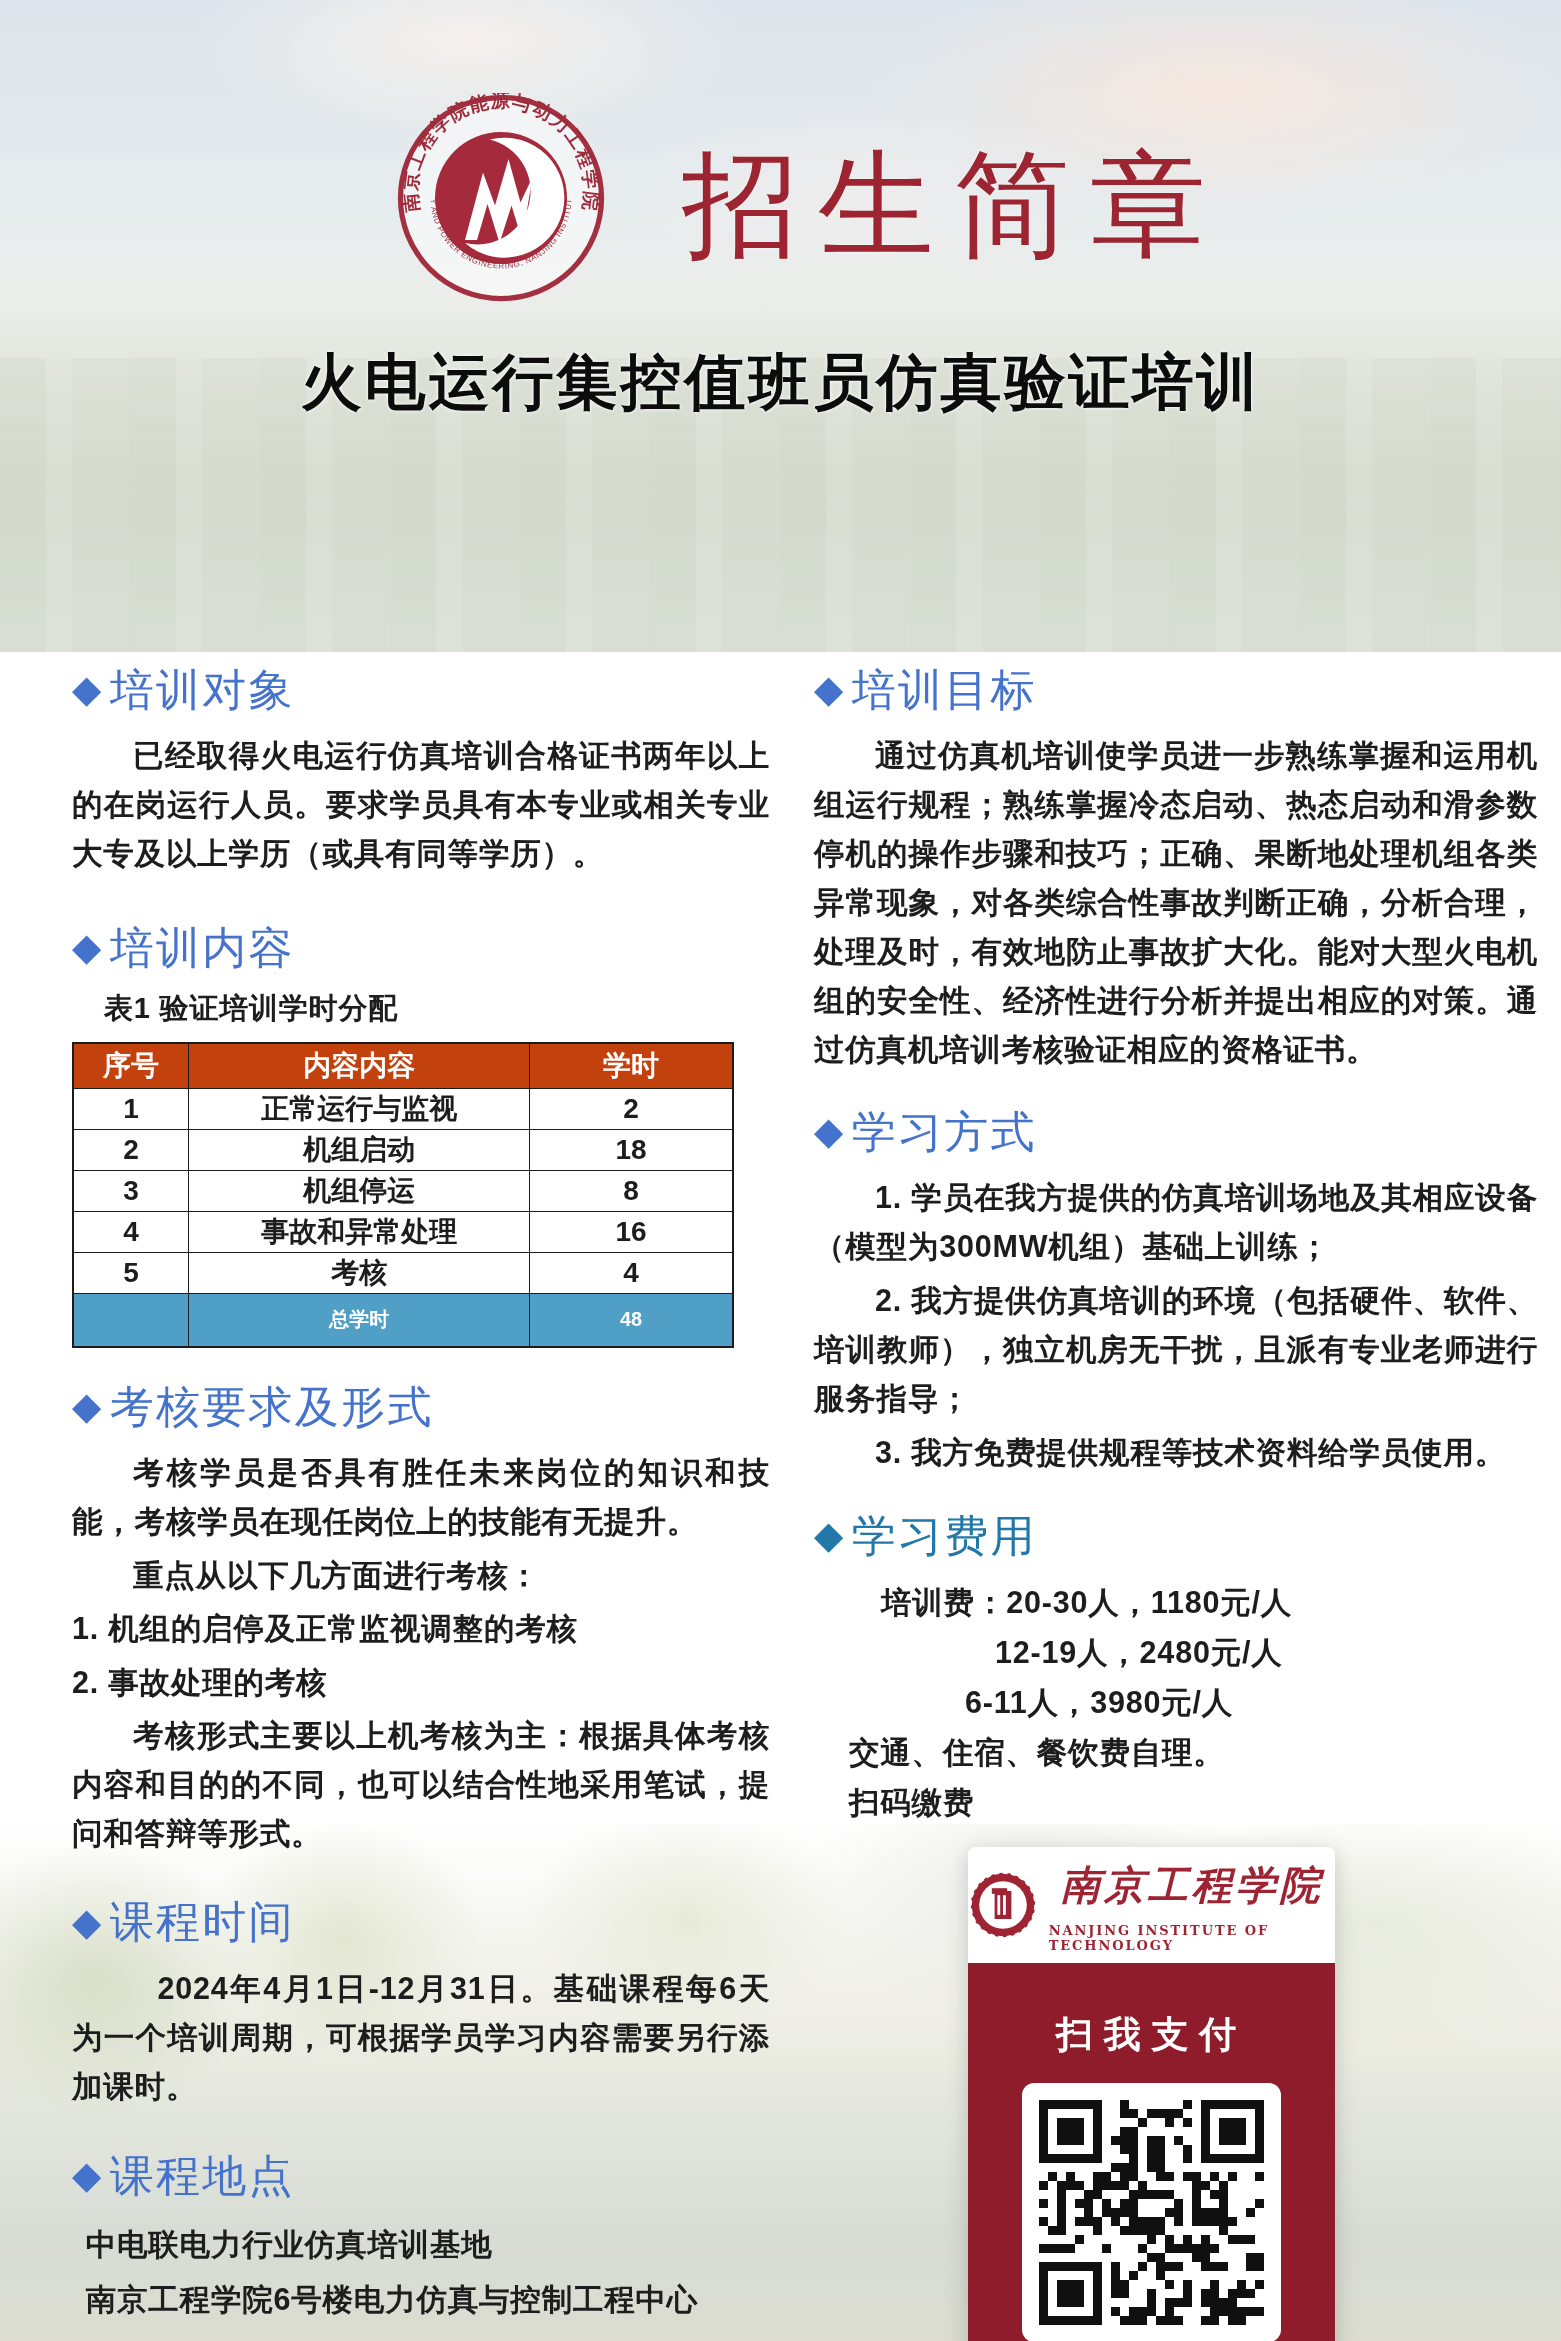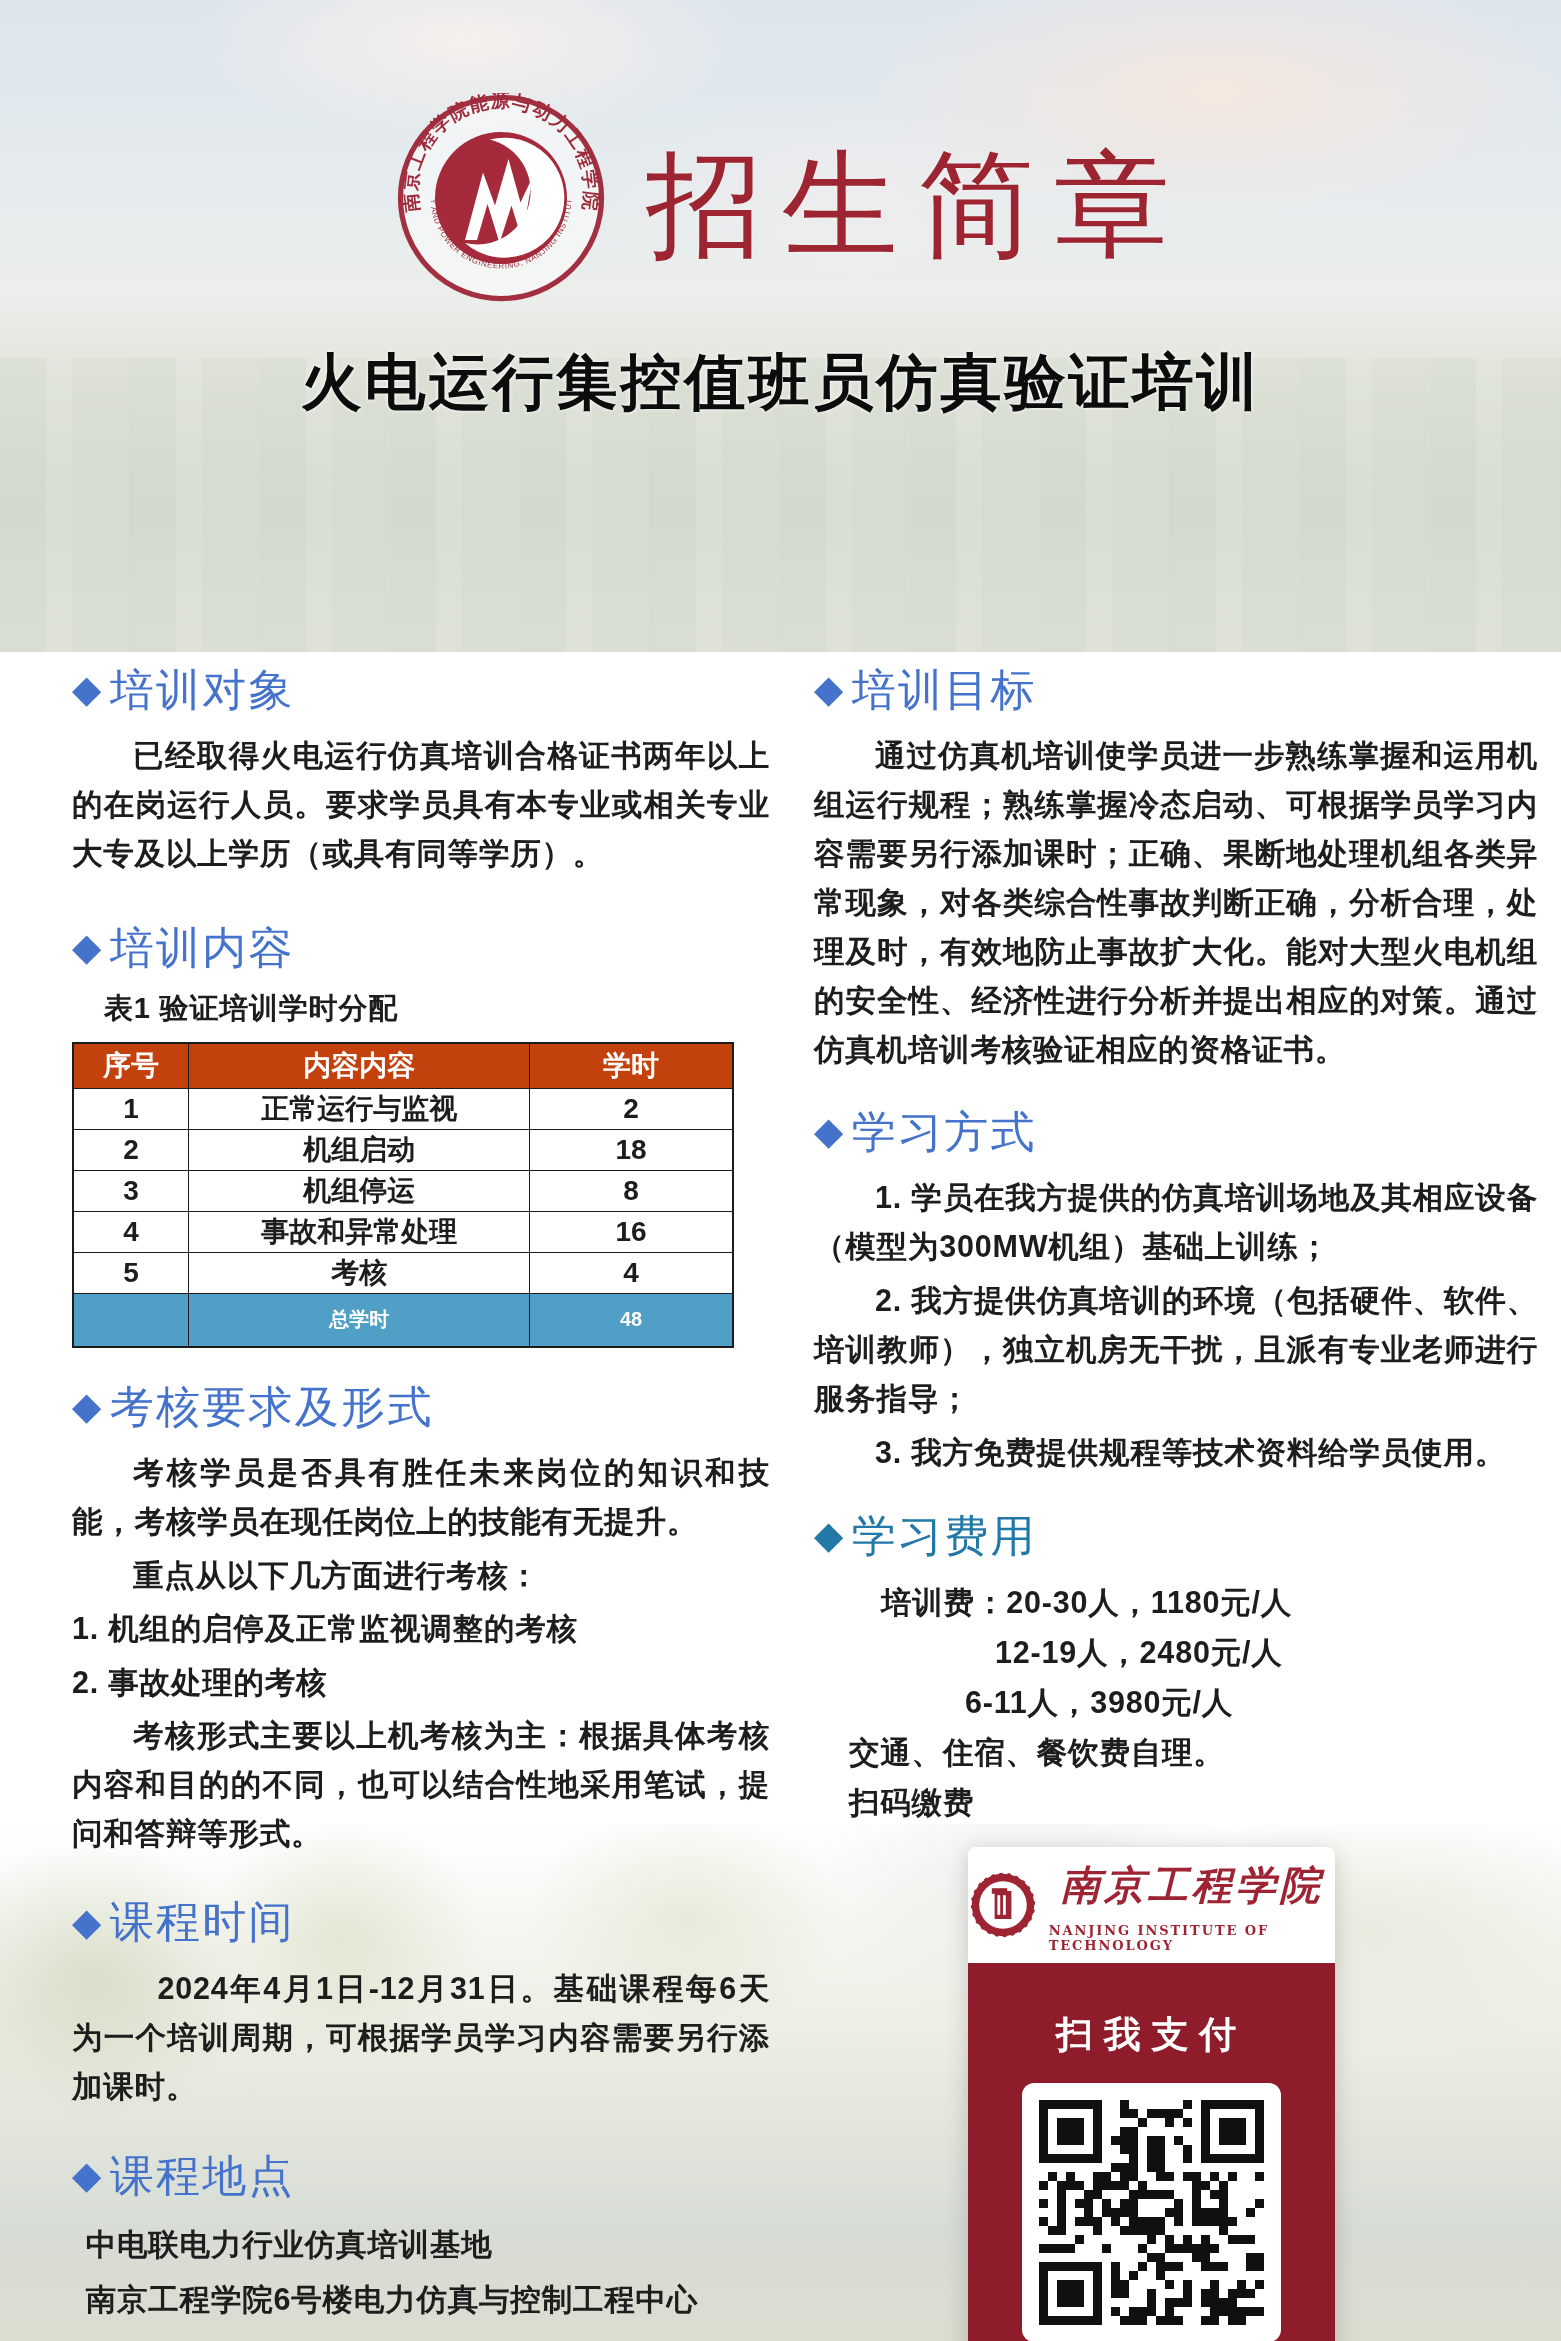--- a/index.html
+++ b/index.html
@@ -21,21 +21,21 @@
     content:""; position:absolute; left:0; right:0; top:358px; height:294px;
     background:
       repeating-linear-gradient(90deg, rgba(160,175,150,.25) 0 46px, rgba(200,208,195,.2) 46px 72px, rgba(175,185,165,.28) 72px 130px),
       linear-gradient(180deg, transparent 0%, rgba(170,185,160,.35) 55%, rgba(185,195,175,.4) 100%);
   }
   .banner::after { content:""; position:absolute; inset:0; background:rgba(255,255,255,.42); }
 
   .seal { position:absolute; left:396px; top:93px; width:210px; height:210px; z-index:3; }
 
   .brochure-title {
-    position:absolute; left:646px; top:128px; z-index:3;
+    position:absolute; left:682px; top:128px; z-index:3;
     font-family:Liberation Mono, monospace;
     font-size:116px; font-weight:500; letter-spacing:20px; color:#9c2531;
     text-shadow:0 0 3px rgba(255,255,255,.6);
   }
   .main-title {
     position:absolute; left:0; top:342px; width:1561px; z-index:3; text-align:center;
     font-size:61px; font-weight:800; color:#0c0c0c; letter-spacing:3px;
     text-shadow:0 0 4.6px rgba(255,255,255,.9), 0 0 1.5px rgba(255,255,255,.9);
   }
 
@@ -220,21 +220,21 @@
       <p class="loc-line">南京工程学院6号楼电力仿真与控制工程中心</p>
 
     </div>
 
     <div class="col-right">
 
       <h2 class="sec-heading">
         <span class="diamond">◆</span>
         <span>培训目标</span>
       </h2>
-      <p class="body-text indent">通过仿真机培训使学员进一步熟练掌握和运用机组运行规程；熟练掌握冷态启动、可根据学员学习内容需要另行添加课时；正确、果断地处理机组各类异常现象，对各类综合性事故判断正确，分析合理，处理及时，有效地防止事故扩大化。能对大型火电机组的安全性、经济性进行分析并提出相应的对策。通过仿真机培训考核验证相应的资格证书。</p>
+      <p class="body-text indent">通过仿真机培训使学员进一步熟练掌握和运用机组运行规程；熟练掌握冷态启动、热态启动和滑参数停机的操作步骤和技巧；正确、果断地处理机组各类异常现象，对各类综合性事故判断正确，分析合理，处理及时，有效地防止事故扩大化。能对大型火电机组的安全性、经济性进行分析并提出相应的对策。通过仿真机培训考核验证相应的资格证书。</p>
 
       <h2 class="sec-heading" style="margin-top:34px">
         <span class="diamond">◆</span>
         <span>学习方式</span>
       </h2>
       <p class="body-text indent">1. 学员在我方提供的仿真培训场地及其相应设备（模型为300MW机组）基础上训练；</p>
       <p class="body-text indent mt">2. 我方提供仿真培训的环境（包括硬件、软件、培训教师），独立机房无干扰，且派有专业老师进行服务指导；</p>
       <p class="body-text indent mt">3. 我方免费提供规程等技术资料给学员使用。</p>
 
       <h2 class="sec-heading teal" style="margin-top:35px">

